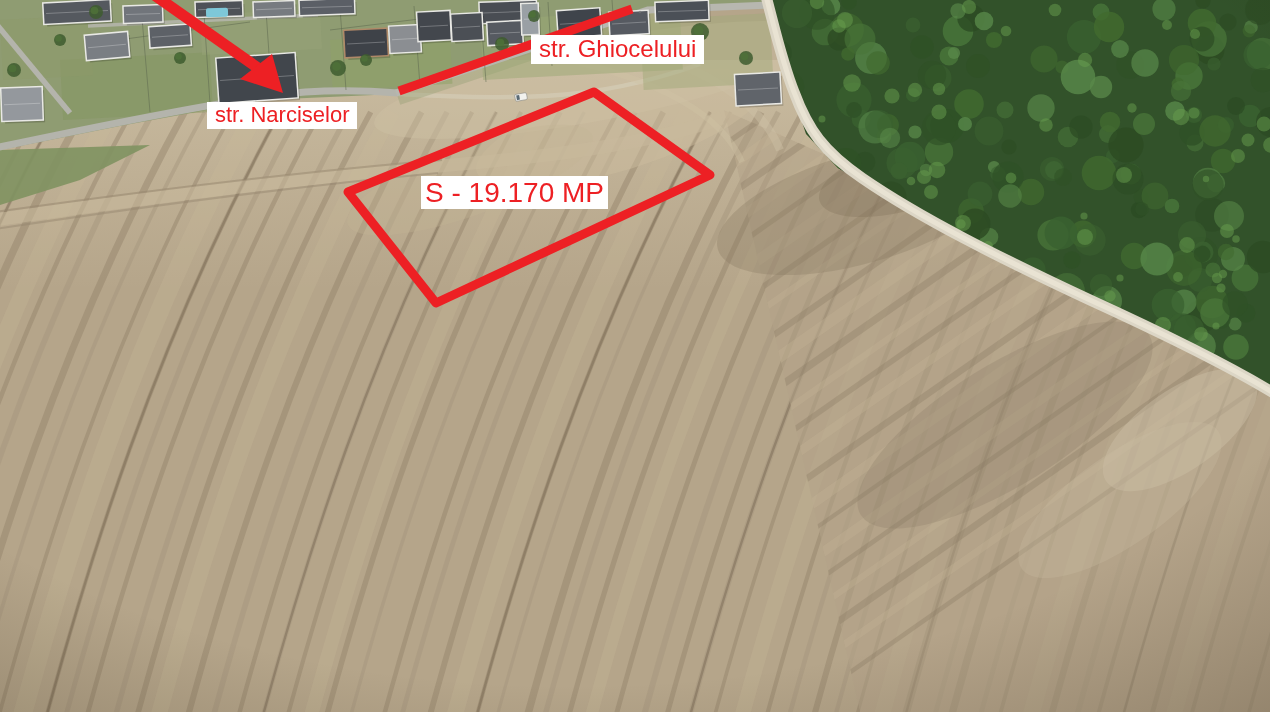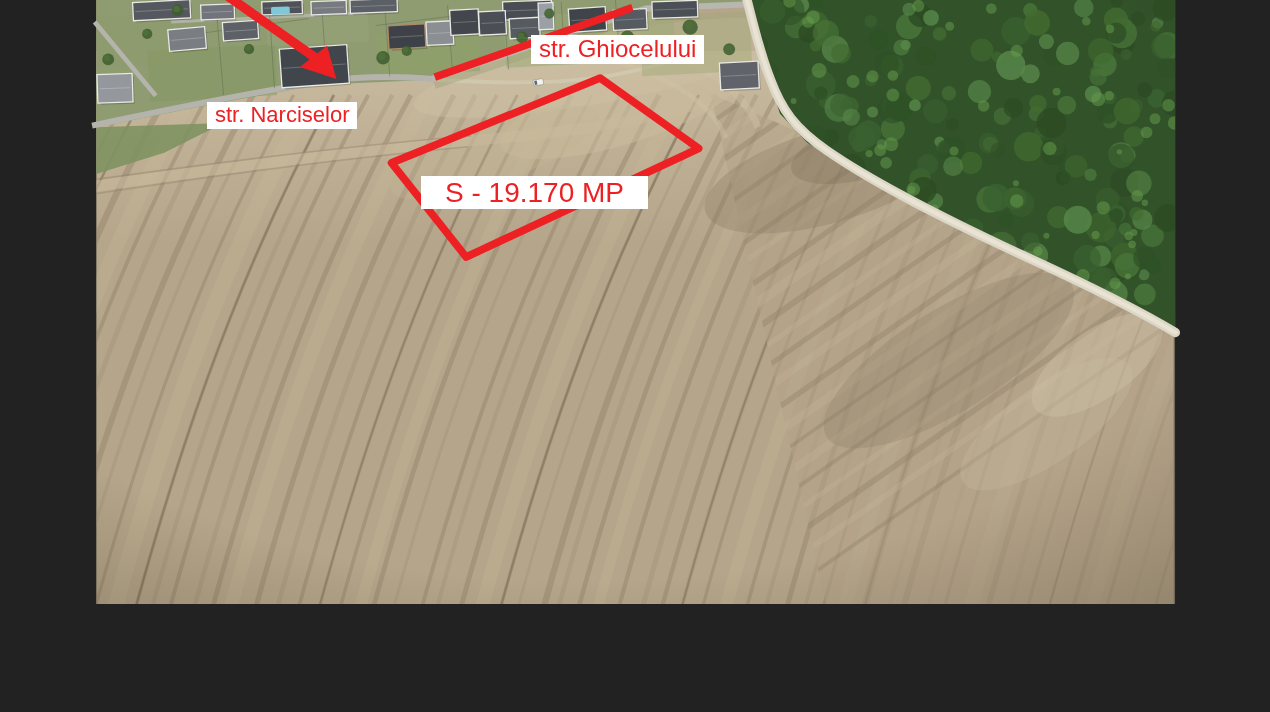--- a/index.html
+++ b/index.html
@@ -1,29 +1,29 @@
 <!DOCTYPE html>
 <html><head>
 <meta charset="utf-8">
 <style>
   html,body{margin:0;padding:0;background:#222;}
   #stage{
-    position:relative;width:1270px;height:604px;overflow:hidden;
+    position:relative;width:1270px;height:712px;overflow:hidden;
     font-family:"Liberation Sans",sans-serif;
     --annotation-red:#ed2024;
     --label-bg:#ffffff;
   }
   #scene{position:absolute;left:0;top:0;width:100%;height:100%;display:block;}
   .anno-label{
     position:absolute;background:var(--label-bg);color:var(--annotation-red);
     white-space:nowrap;line-height:1.12;padding:1px 8px;
   }
   .label-ghio{left:531px;top:35px;font-size:24px;}
   .label-narc{left:207px;top:102px;font-size:22px;}
-  .label-area{left:421px;top:176px;font-size:28px;padding:1px 24px;}
+  .label-area{left:421px;top:176px;font-size:28px;padding:1px 4px;}
 </style>
 </head>
 <body>
 
 <div id="stage" style="--annotation-red: #ed2024; --label-bg: #ffffff;">
   <svg id="scene" viewBox="0 0 1270 712">
     <defs>
       <clipPath id="fieldClip">
         <polygon points="0,148 120,124 262,99 396,93 648,9 775,2 790,80 812,142 892,198 1070,290 1214,362 1270,392 1270,712 0,712"></polygon>
       </clipPath>

